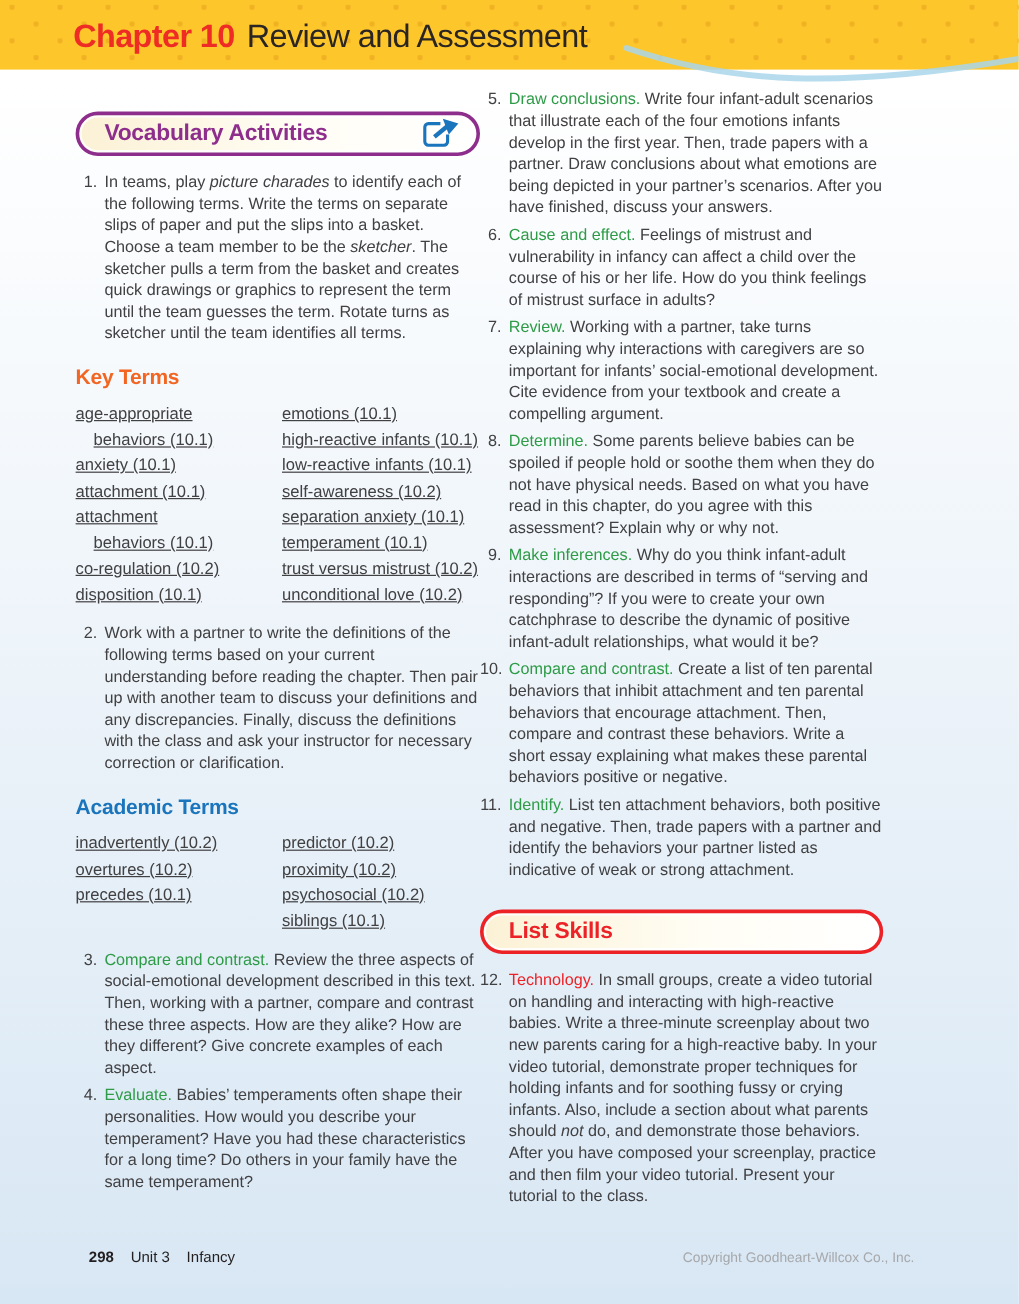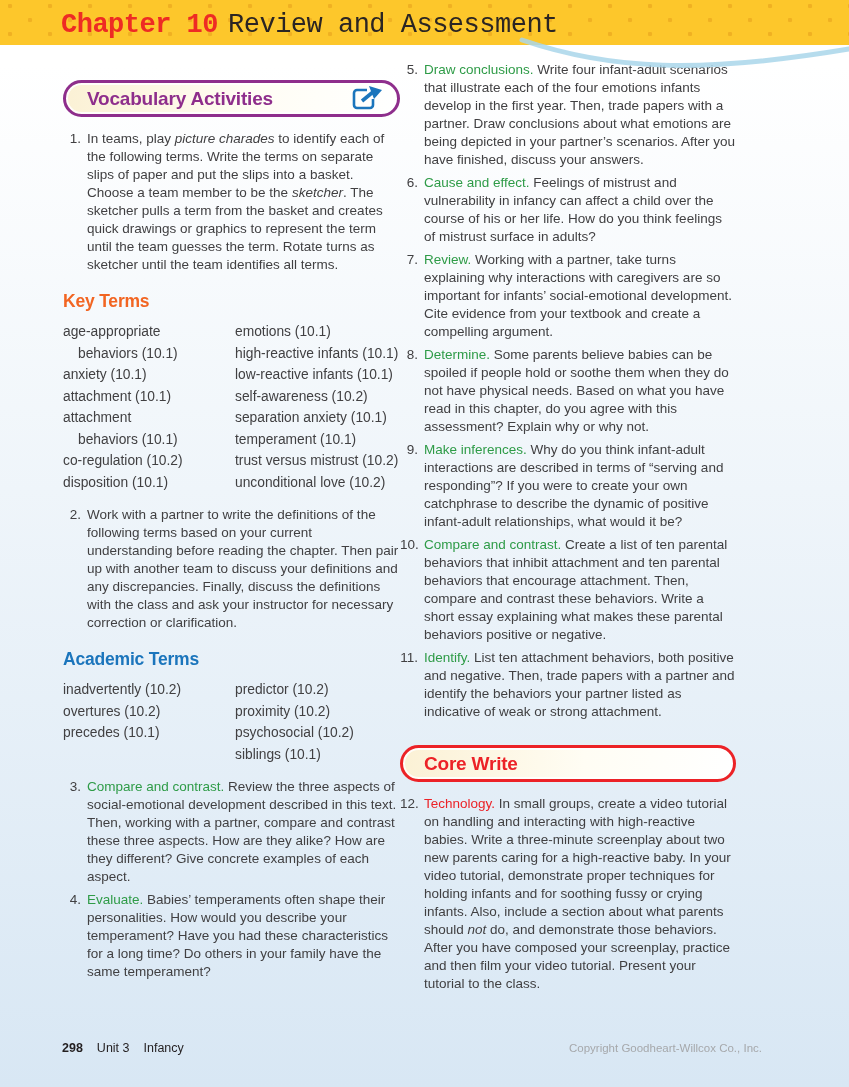--- a/index.html
+++ b/index.html
@@ -10,28 +10,27 @@
   }
   *{margin:0;padding:0;box-sizing:border-box;}
   html,body{width:849px;height:1087px;}
   body{
     font-family:"Liberation Sans","DejaVu Sans",sans-serif;
     color:var(--body);
     background:linear-gradient(180deg,var(--page_top) 6%, #EFF5FA 45%, var(--page_bottom) 100%);
     overflow:hidden; position:relative;
   }
   .header{
-    position:relative; height:45px;
+    position:relative; height:58px;
     background-color:var(--header_bg);
     background-image:
       radial-gradient(circle 2px at 2px 2px, var(--header_dot) 0 2px, transparent 2.6px),
       radial-gradient(circle 2px at 2px 2px, var(--header_dot) 0 2px, transparent 2.6px);
     background-size:40px 28px,40px 28px;
     background-position:8px 4px,28px 18px;
-    font-family:Liberation Mono, monospace;
   }
   .header-text{position:absolute; left:61px; top:50%; transform:translateY(-44%); white-space:nowrap;}
   .chapter{font-size:27px; font-weight:bold; color:var(--chapter_red); letter-spacing:-0.5px;}
   .header-title{font-size:27px; color:var(--title_dark); margin-left:10px; letter-spacing:-0.5px;}
   .swoosh{position:absolute; left:0; top:0; pointer-events:none; z-index:3;}
 
   .content{display:flex; padding-left:63px;}
   .col{display:block;}
   .col.left{width:337px; }
   .col.right{width:336px; padding-top:3px;}
@@ -58,26 +57,26 @@
   .lead{font-weight:normal;}
   .lead.green{color:var(--green);}
   .lead.red{color:var(--red);}
 
   .sect-head{font-size:17.5px; font-weight:bold; letter-spacing:-0.2px; margin-top:17px; margin-bottom:9px;}
   .sect-head.orange{color:var(--orange);}
   .sect-head.blue{color:var(--blue);}
   .terms{display:flex;}
   .tcol{width:172px;}
   .tcol + .tcol{width:165px;}
-  .term{font-size:13.8px; line-height:21.5px; padding-left:15px; text-indent:-15px; white-space:pre-wrap;}
+  .term{font-size:13.8px; line-height:21.5px; padding-left:15px; text-indent:-15px; white-space:pre-wrap;text-decoration:underline;}
 
   .share{display:inline-flex; cursor:pointer;}
 
   .footer{
-    position:absolute; left:62px; right:87px; top:1041px;
+    position:absolute; left:74px; right:87px; top:1041px;
     display:flex; justify-content:space-between; align-items:baseline;
     font-size:12.5px;
   }
   .footer-left span{margin-right:14px;}
   .pnum{font-weight:bold; color:#231F20;}
   .unit-label,.unit-section{color:#231F20;}
   .copyright{color:var(--copyright); font-size:11.5px;}
 </style>
 </head>
 <body>
@@ -197,21 +196,21 @@
           <span class="num">10.</span>
           <div class="body"><b class="lead green">Compare and contrast.</b><span> Create a list of ten parental behaviors that inhibit attachment and ten parental behaviors that encourage attachment. Then, compare and contrast these behaviors. Write a short essay explaining what makes these parental behaviors positive or negative.</span></div>
         </div>
         <div class="item">
           <span class="num">11.</span>
           <div class="body"><b class="lead green">Identify.</b><span> List ten attachment behaviors, both positive and negative. Then, trade papers with a partner and identify the behaviors your partner listed as indicative of weak or strong attachment.</span></div>
         </div>
       </div>
 
     <div class="pill red-pill">
-      <span class="pill-title">Core Write</span>
+      <span class="pill-title">List Skills</span>
     </div>
 
     <div id="core-items" class="items">
         <div class="item">
           <span class="num">12.</span>
           <div class="body"><b class="lead red">Technology.</b><span> In small groups, create a video tutorial on handling and interacting with high-reactive babies. Write a three-minute screenplay about two new parents caring for a high-reactive baby. In your video tutorial, demonstrate proper techniques for holding infants and for soothing fussy or crying infants. Also, include a section about what parents should </span><i>not</i><span> do, and demonstrate those behaviors. After you have composed your screenplay, practice and then film your video tutorial. Present your tutorial to the class.</span></div>
         </div>
       </div>
   </div>
 

